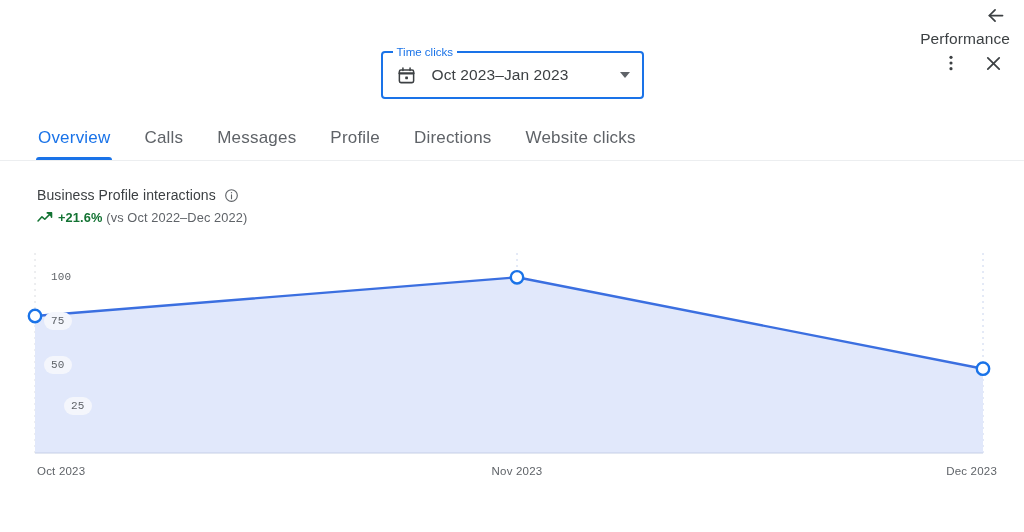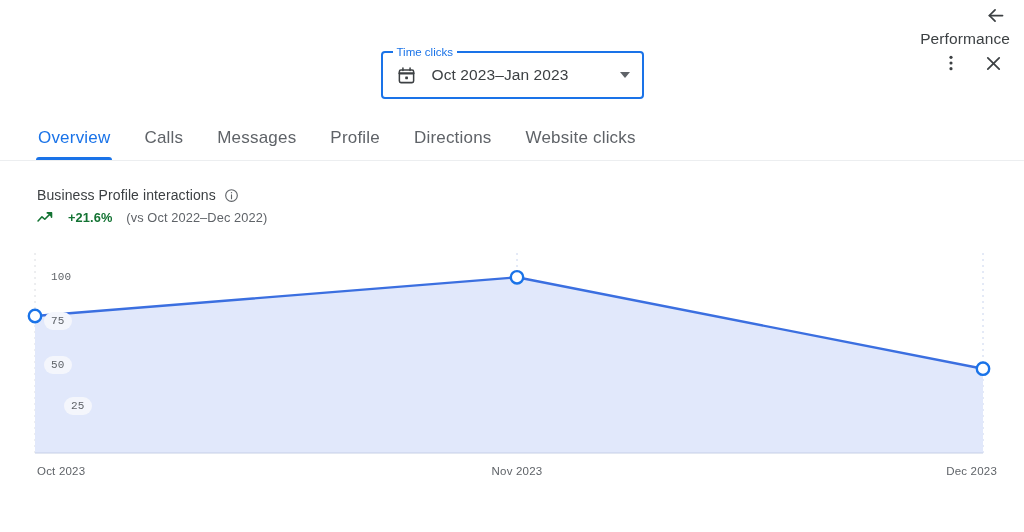--- a/index.html
+++ b/index.html
@@ -126,21 +126,21 @@
     display: flex;
     align-items: center;
     gap: 8px;
   }
   .metric-label { font-size: 14px; color: #3c4043; letter-spacing: .1px; }
   .info-icon { display: flex; align-items: center; cursor: pointer; }
   .metric-delta-row {
     display: flex;
     align-items: center;
     margin-top: 7px;
-    gap: 14px;
+    gap: 4px;
   }
   .delta-icon { display: flex; align-items: center; }
   .delta-value { font-size: 12.8px; color: #137333; font-weight: 700; letter-spacing: .1px; }
   .delta-compare { font-size: 12.8px; color: #5f6368; letter-spacing: .1px; margin-left: 0; }
 
   
   .chart-area {
     position: relative;
     margin-top: 16px;
     height: 228px;

